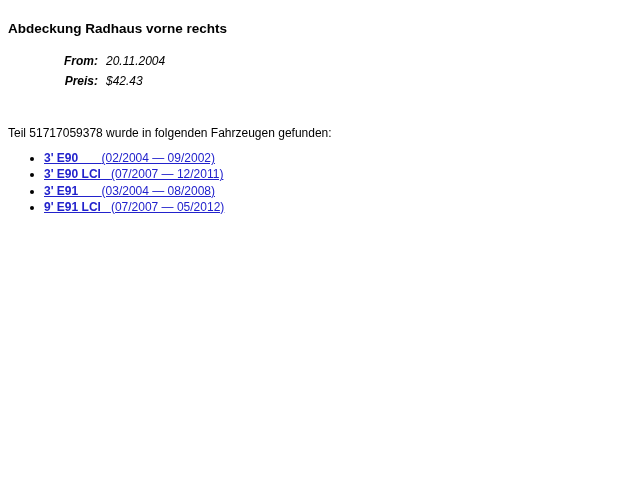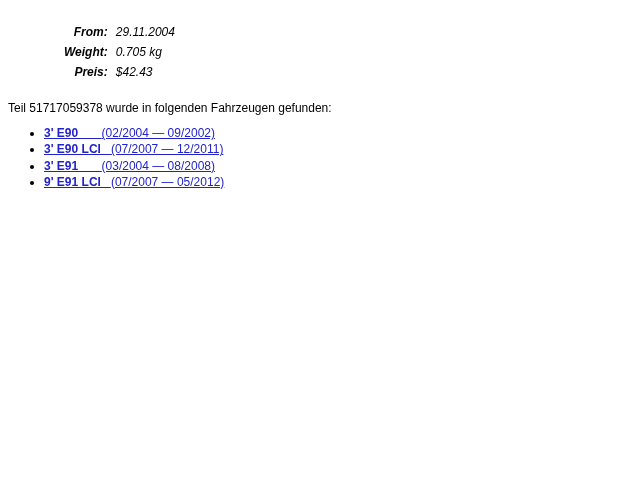--- a/index.html
+++ b/index.html
@@ -47,21 +47,21 @@
     text-align: right;
     font-weight: bold;
     padding-right: 8px;
     white-space: nowrap;
   }
   table.specs td.value {
     text-align: left;
     white-space: nowrap;
   }
   p.found-note {
-    margin: 18px 0 0 0;
+    margin: 34px 0 0 0;
     font-size: 12px;
     line-height: 1.3;
   }
   ul.vehicle-list {
     margin: 9px 0 0 0;
     padding-left: 36px;
     list-style-type: disc;
   }
   ul.vehicle-list li {
     margin: 0;
@@ -83,30 +83,27 @@
   a.vehicle-link .range {
     white-space: pre;
   }
 </style>
 </head>
 <body>
 
 <div class="page">
 
 
+  <h2 class="part-title">Abdeckung Radhaus vorne rechts</h2>
 
   <table class="specs">
     <tbody>
       <tr>
         <td class="label">From:</td>
-        <td class="value">29.11.2004</td>
-      </tr>
-      <tr>
-        <td class="label">Weight:</td>
-        <td class="value">0.705 kg</td>
+        <td class="value">20.11.2004</td>
       </tr>
       <tr>
         <td class="label">Preis:</td>
         <td class="value">$42.43</td>
       </tr>
     </tbody>
   </table>
 
   <p class="found-note">Teil 51717059378 wurde in folgenden Fahrzeugen gefunden:</p>
 

